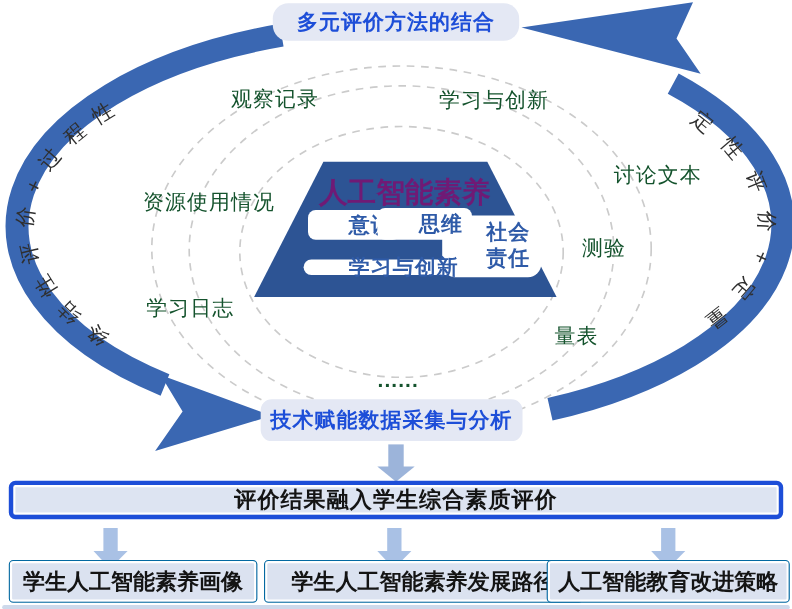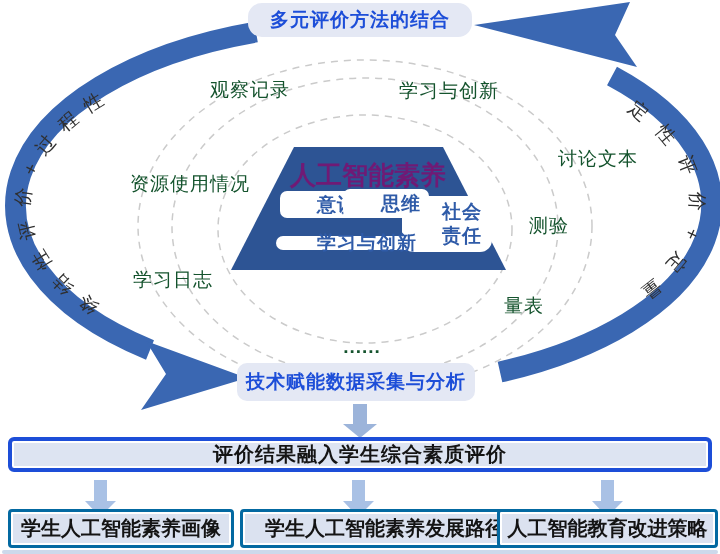--- a/index.html
+++ b/index.html
@@ -30,21 +30,21 @@
   .trap-box.social{border-radius:12px;text-align:center;line-height:1.25;flex-direction:column;}
   .wide-bar{
     position:absolute;left:8px;top:437px;width:704px;height:35px;
     background:#dde4f2;border:4px solid #1d4ed8;border-radius:6px;
     box-shadow:inset 0 0 0 2px #ffffff;box-sizing:border-box;
     display:flex;align-items:center;justify-content:center;
     font-weight:bold;font-size:20px;color:#141414;letter-spacing:1px;
   }
   .outcome-box{
     position:absolute;top:509px;height:39px;
-    background:#dbe2f0;border:3px solid #0369a1;border-radius:4px;
+    background:#dbe2f0;border:1px solid #0369a1;border-radius:4px;
     box-shadow:inset 0 0 0 2px #ffffff;box-sizing:border-box;
     display:flex;align-items:center;justify-content:center;
     font-weight:bold;font-size:20px;color:#141414;white-space:nowrap;
   }
   .bottom-strip{
     position:absolute;left:2px;top:550px;width:716px;height:4px;
     background:#cdd9eb;border-radius:2px;
   }
   .band-text{font-size:19px;fill:#2f2f2f;}
 </style>

